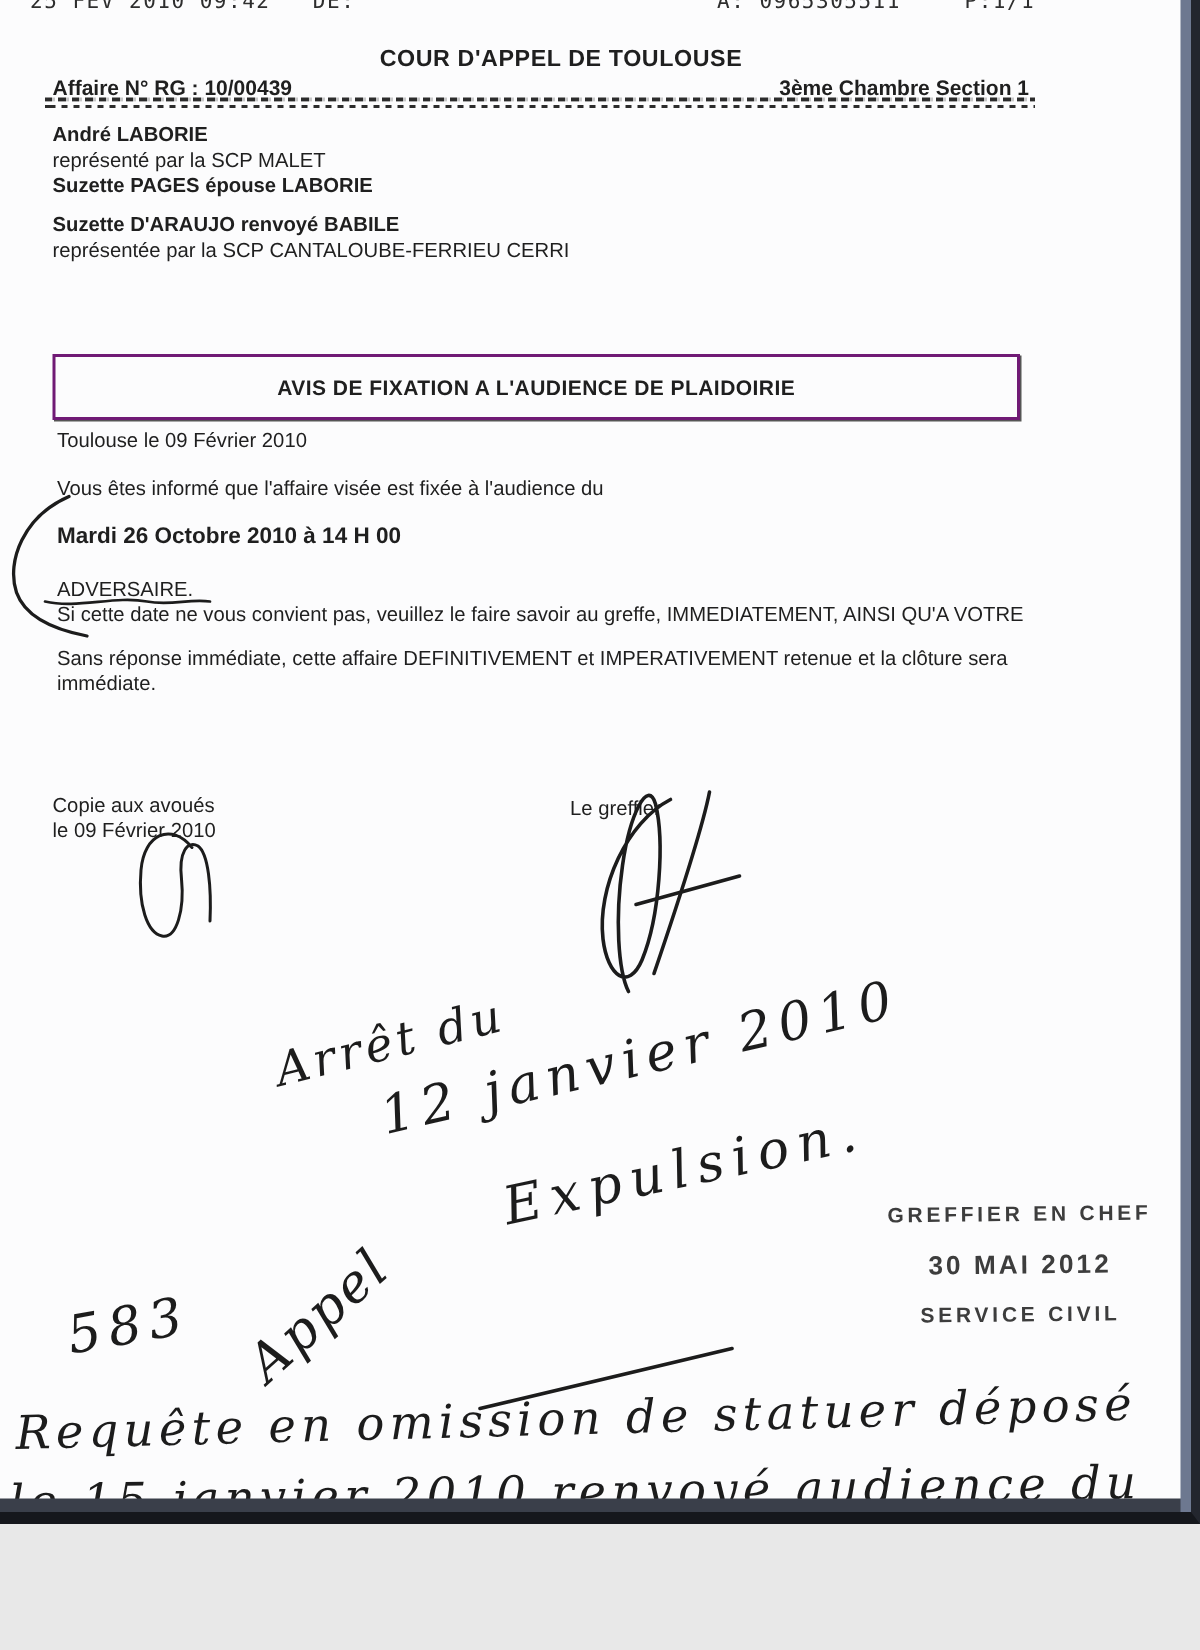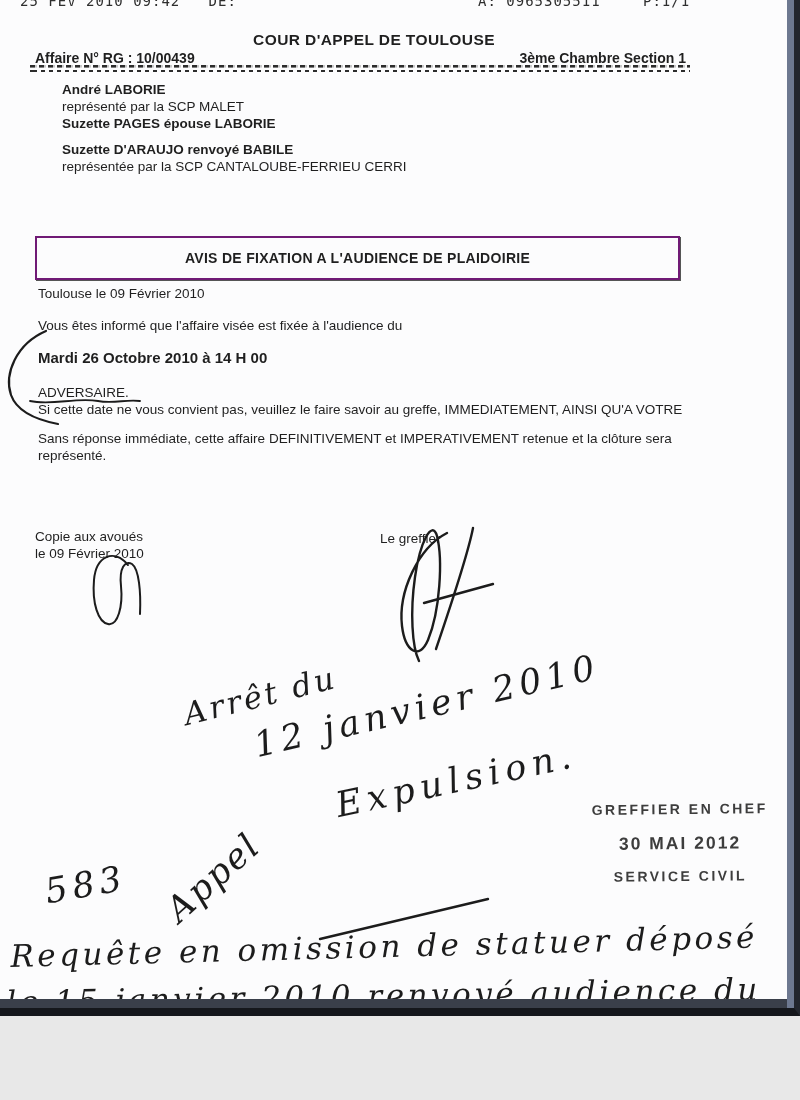--- a/index.html
+++ b/index.html
@@ -35,21 +35,21 @@
   .chamber{left:0;top:50px;width:686px;text-align:right;font-weight:bold;font-size:14px;}
   .separator{
     left:30px;top:65px;width:660px;height:7px;
     background-image:
       repeating-linear-gradient(90deg,#2c2c2c 0 5px, rgba(44,44,44,.25) 5px 7px, transparent 7px 9px),
       repeating-linear-gradient(90deg,#2c2c2c 0 4px, transparent 4px 8px);
     background-size:100% 2.6px,100% 2.4px;
     background-position:0 0,3px 100%;
     background-repeat:repeat-x;
   }
-  .parties{left:35px;top:81px;font-size:13.5px;line-height:17px;margin-left:27px;}
+  .parties{left:35px;top:81px;font-size:13.5px;line-height:17px;}
   .party-name{font-weight:bold;}
   .party-gap{height:9px;}
   .notice-box{
     left:35px;top:236px;width:641px;height:40px;
     border:2px solid #701a75;
     display:flex;align-items:center;justify-content:center;
     font-weight:bold;font-size:14px;letter-spacing:.3px;
     box-shadow:1px 1px 0 #555;
   }
   .body-text{font-size:13.5px;line-height:16.5px;}
@@ -124,21 +124,21 @@
   <div class="abs body-text place-date">Toulouse le 09 Février 2010</div>
   <div class="abs body-text intro">Vous êtes informé que l'affaire visée est fixée à l'audience du</div>
   <div class="abs hearing">Mardi 26 Octobre 2010 à 14 H 00</div>
 
   <div class="abs body-text warning1">
     <div>ADVERSAIRE.</div>
     <div>Si cette date ne vous convient pas, veuillez le faire savoir au greffe, IMMEDIATEMENT, AINSI QU'A VOTRE</div>
   </div>
   <div class="abs body-text warning2">
     <div>Sans réponse immédiate, cette affaire DEFINITIVEMENT et IMPERATIVEMENT retenue et la clôture sera</div>
-    <div>représenté.</div>
+    <div>immédiate.</div>
   </div>
 
   <div class="abs body-text copy-block">
     <div>Copie aux avoués</div>
     <div>le 09 Février 2010</div>
   </div>
   <div class="abs greffier-label">Le greffier</div>
 
   <div class="abs stamp">
     <div class="stamp-line1">GREFFIER EN CHEF</div>

